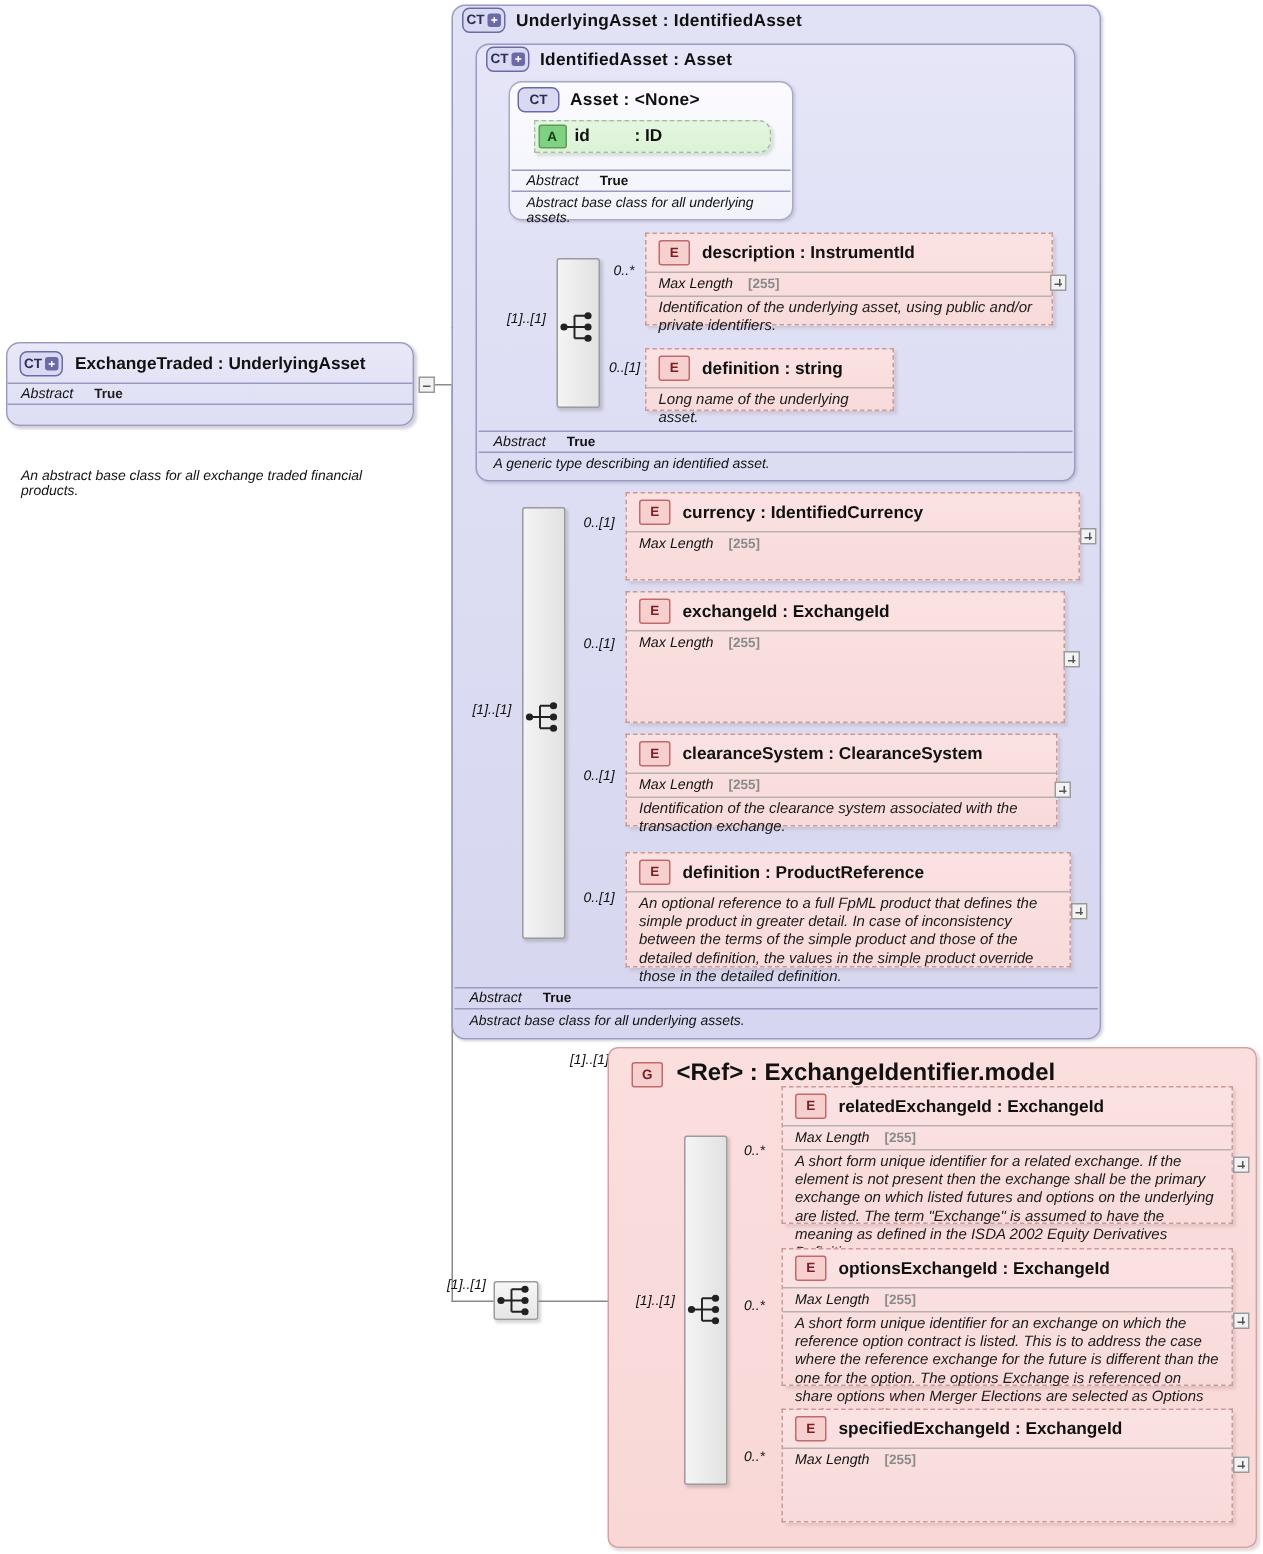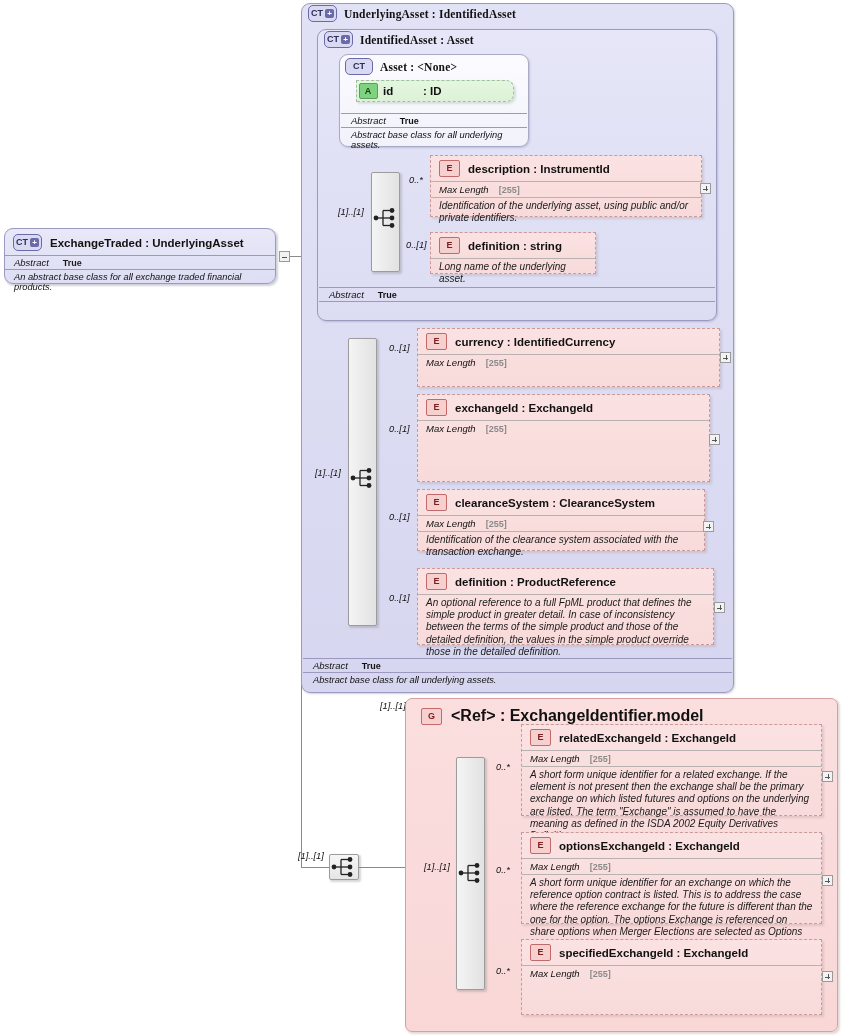--- a/index.html
+++ b/index.html
@@ -13,21 +13,21 @@
   .ct-box{
     position:absolute;box-sizing:border-box;
     border:1px solid #9a9ac0;border-radius:9px;
     background:linear-gradient(180deg,#e2e2f6 0%,#dcdcf3 55%,#d6d6f0 100%);
     box-shadow:1px 1px 2px rgba(120,120,150,.35);
   }
   .ct-box.inner{background:linear-gradient(180deg,#e6e6f8 0%,#dcdcf3 100%);}
   .ct-box.asset{background:linear-gradient(180deg,#fbfbff 0%,#f2f2fb 100%);border-color:#a9a9c8;}
 
   .type-head{position:absolute;display:flex;align-items:center;gap:7px;white-space:nowrap;}
-  .type-title{font-size:11.5px;font-weight:bold;color:#111;letter-spacing:.2px;font-family:Liberation Serif, serif;}
+  .type-title{font-size:11.5px;font-weight:bold;color:#111;letter-spacing:.2px;}
 
   
   .badge-ct{
     display:inline-flex;align-items:center;justify-content:center;
     height:15px;padding:0 2px;min-width:22px;
     border:1.2px solid #6a6aa8;border-radius:5px;
     background:#d9d9f2;font-size:9px;font-weight:bold;color:#2c2c5a;
     letter-spacing:0;line-height:1;
   }
   .badge-ct .plus{
@@ -147,21 +147,21 @@
     border:1px solid #9a9ac0;border-radius:9px;
     background:linear-gradient(180deg,#e8e8f8 0%,#dedef4 100%);
     box-shadow:1.5px 1.5px 2px rgba(120,120,150,.35);
   }
   .root-head{display:flex;align-items:center;gap:8px;padding:5px 8px 4px 8px;}
   .root-title{font-size:11.5px;font-weight:bold;color:#111;}
   .root-row{
     display:flex;align-items:baseline;gap:14px;
     border-top:1px solid #9a9ac0;border-bottom:1px solid #9a9ac0;padding:1px 9px;
   }
-  .root-doc{padding:2px 9px 3px 9px;font-size:9.3px;font-style:italic;color:#111;}
+  .root-doc{padding:2px 9px 3px 9px;font-size:9.3px;font-style:italic;color:#111;margin-top:40px;}
 
   
   .grp-box{
     position:absolute;box-sizing:border-box;
     border:1px solid #d4a0a0;border-radius:7px;
     background:linear-gradient(180deg,#fbdede 0%,#f9d7d7 100%);
     box-shadow:1.5px 1.5px 2px rgba(170,130,130,.3);
   }
   .grp-head{display:flex;align-items:center;gap:9px;padding:5px 0 0 9px;}
   .grp-title{font-size:16px;font-weight:bold;color:#111;}
@@ -241,20 +241,21 @@
     <span>CT</span>
       <span class="plus">+</span>
   </span>
   <span class="type-title">IdentifiedAsset : Asset</span>
 </div>
 <div class="ct-foot" style="left:319px;top:287px;width:396px;">
   <div class="row1">
     <span class="ab-label">Abstract</span>
     <span class="ab-val">True</span>
   </div>
+  <div class="row2">A generic type describing an identified asset.</div>
 </div>
 
 <div class="ct-box asset" style="left:339px;top:54px;width:190px;height:93px;">
 </div>
 <div class="type-head" style="left:345px;top:58px;">
   <span class="badge-ct">
     <span>CT</span>
   </span>
   <span class="type-title">Asset       : &lt;None&gt;</span>
 </div>

